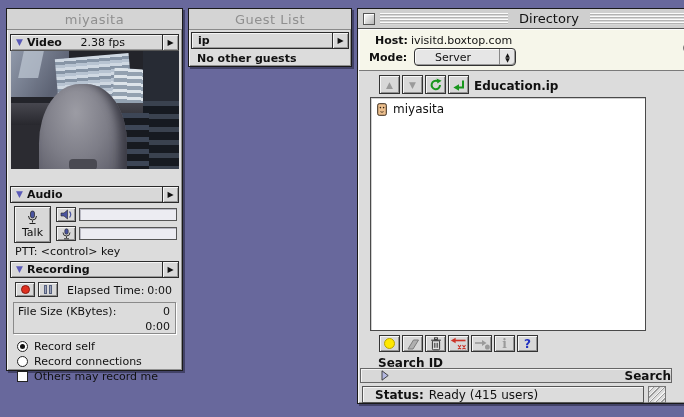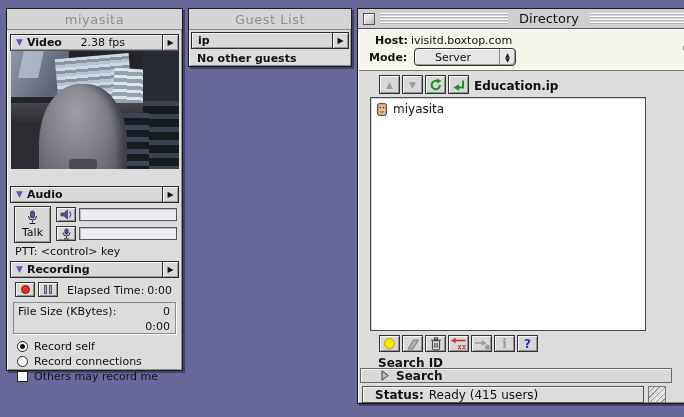--- a/index.html
+++ b/index.html
@@ -81,21 +81,21 @@
   .popup .pval { padding-left:20px; flex:1; }
   .popup .parrows { width:16px; display:flex; flex-direction:column; align-items:center; gap:0;
                     font-size:6px; line-height:5px; color:#111; border-left:1px solid #888; align-self:stretch; justify-content:center; }
   .listbox { position:absolute; left:12px; top:88px; width:276px; height:234px;
              background:#fff; border:1px solid #4a4a4a;
              box-shadow: inset 1px 1px 0 #cfcfcf; }
   .listrow { display:flex; align-items:center; gap:6px; padding:4px 0 0 6px; font-size:12px; }
   .toolbtn { width:21px; height:17px; }
   .searchbar { position:absolute; left:2px; top:359px; width:312px; height:15px;
                background:#d8d8d8; border:1px solid #666;
-               box-shadow: inset 1px 1px 0 #f4f4f4; display:flex; align-items:center; gap:7px; padding-left:20px; }
+               box-shadow: inset 1px 1px 0 #f4f4f4; display:flex; align-items:center; gap:7px; padding-left:20px;justify-content:space-between; }
   .statusbar { position:absolute; left:4px; top:377px; width:282px; height:17px;
                background:#dcdcdc; border:1px solid #555;
                box-shadow: inset 1px 1px 0 #f6f6f6; display:flex; align-items:center; gap:5px; padding-left:12px; font-size:12px; }
   .grip { position:absolute; left:290px; top:377px; width:18px; height:17px;
           border:1px solid #777; background:
           repeating-linear-gradient(315deg,#dcdcdc 0 2px,#9a9a9a 2px 3px,#f2f2f2 3px 4px); }
   .navbtn { width:21px; height:19px; }
   .disab { color:#9a9a9a; }
 </style>
 </head>

